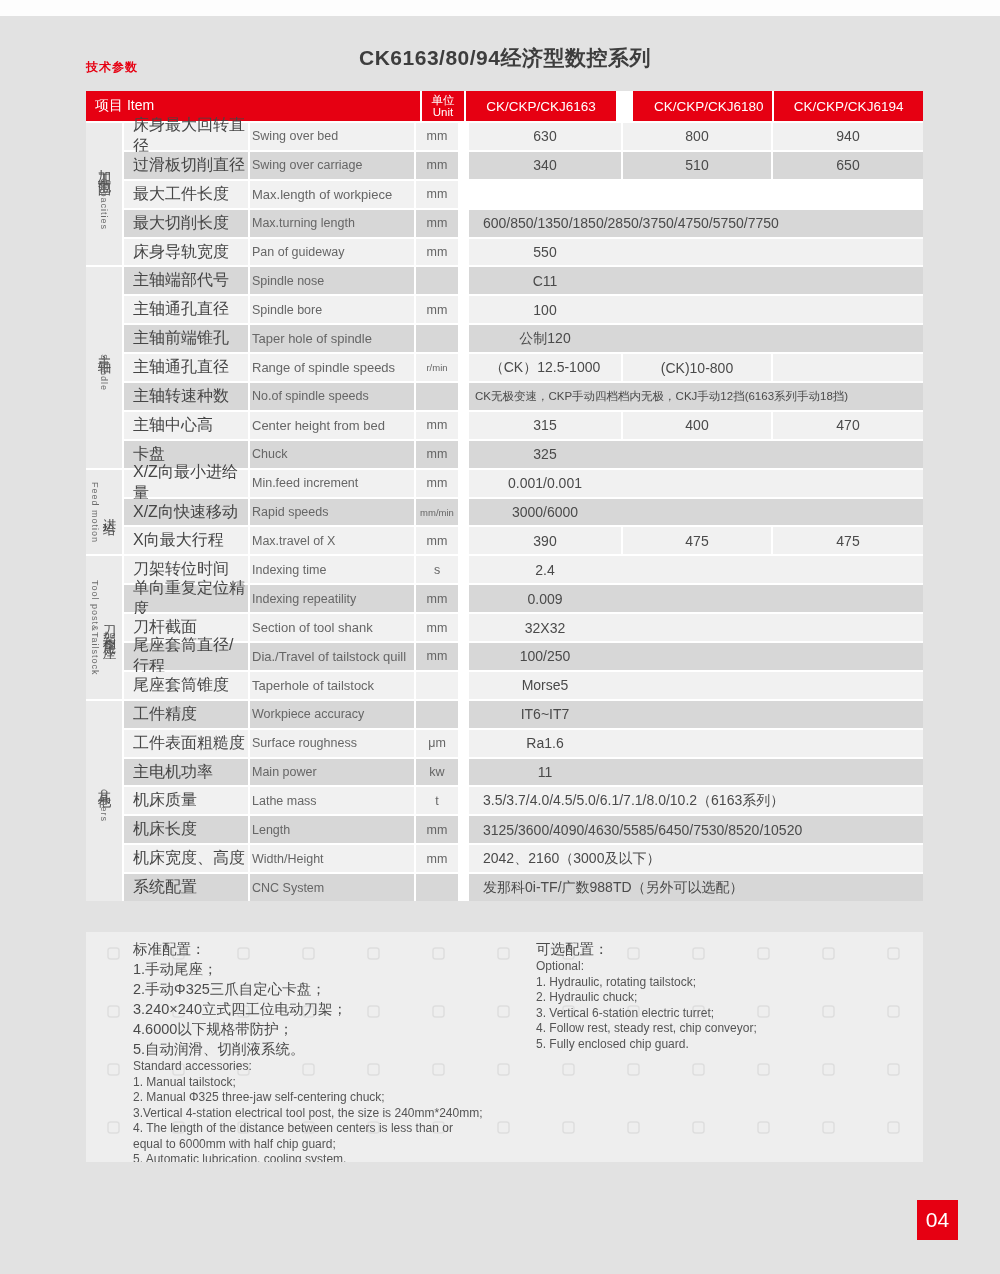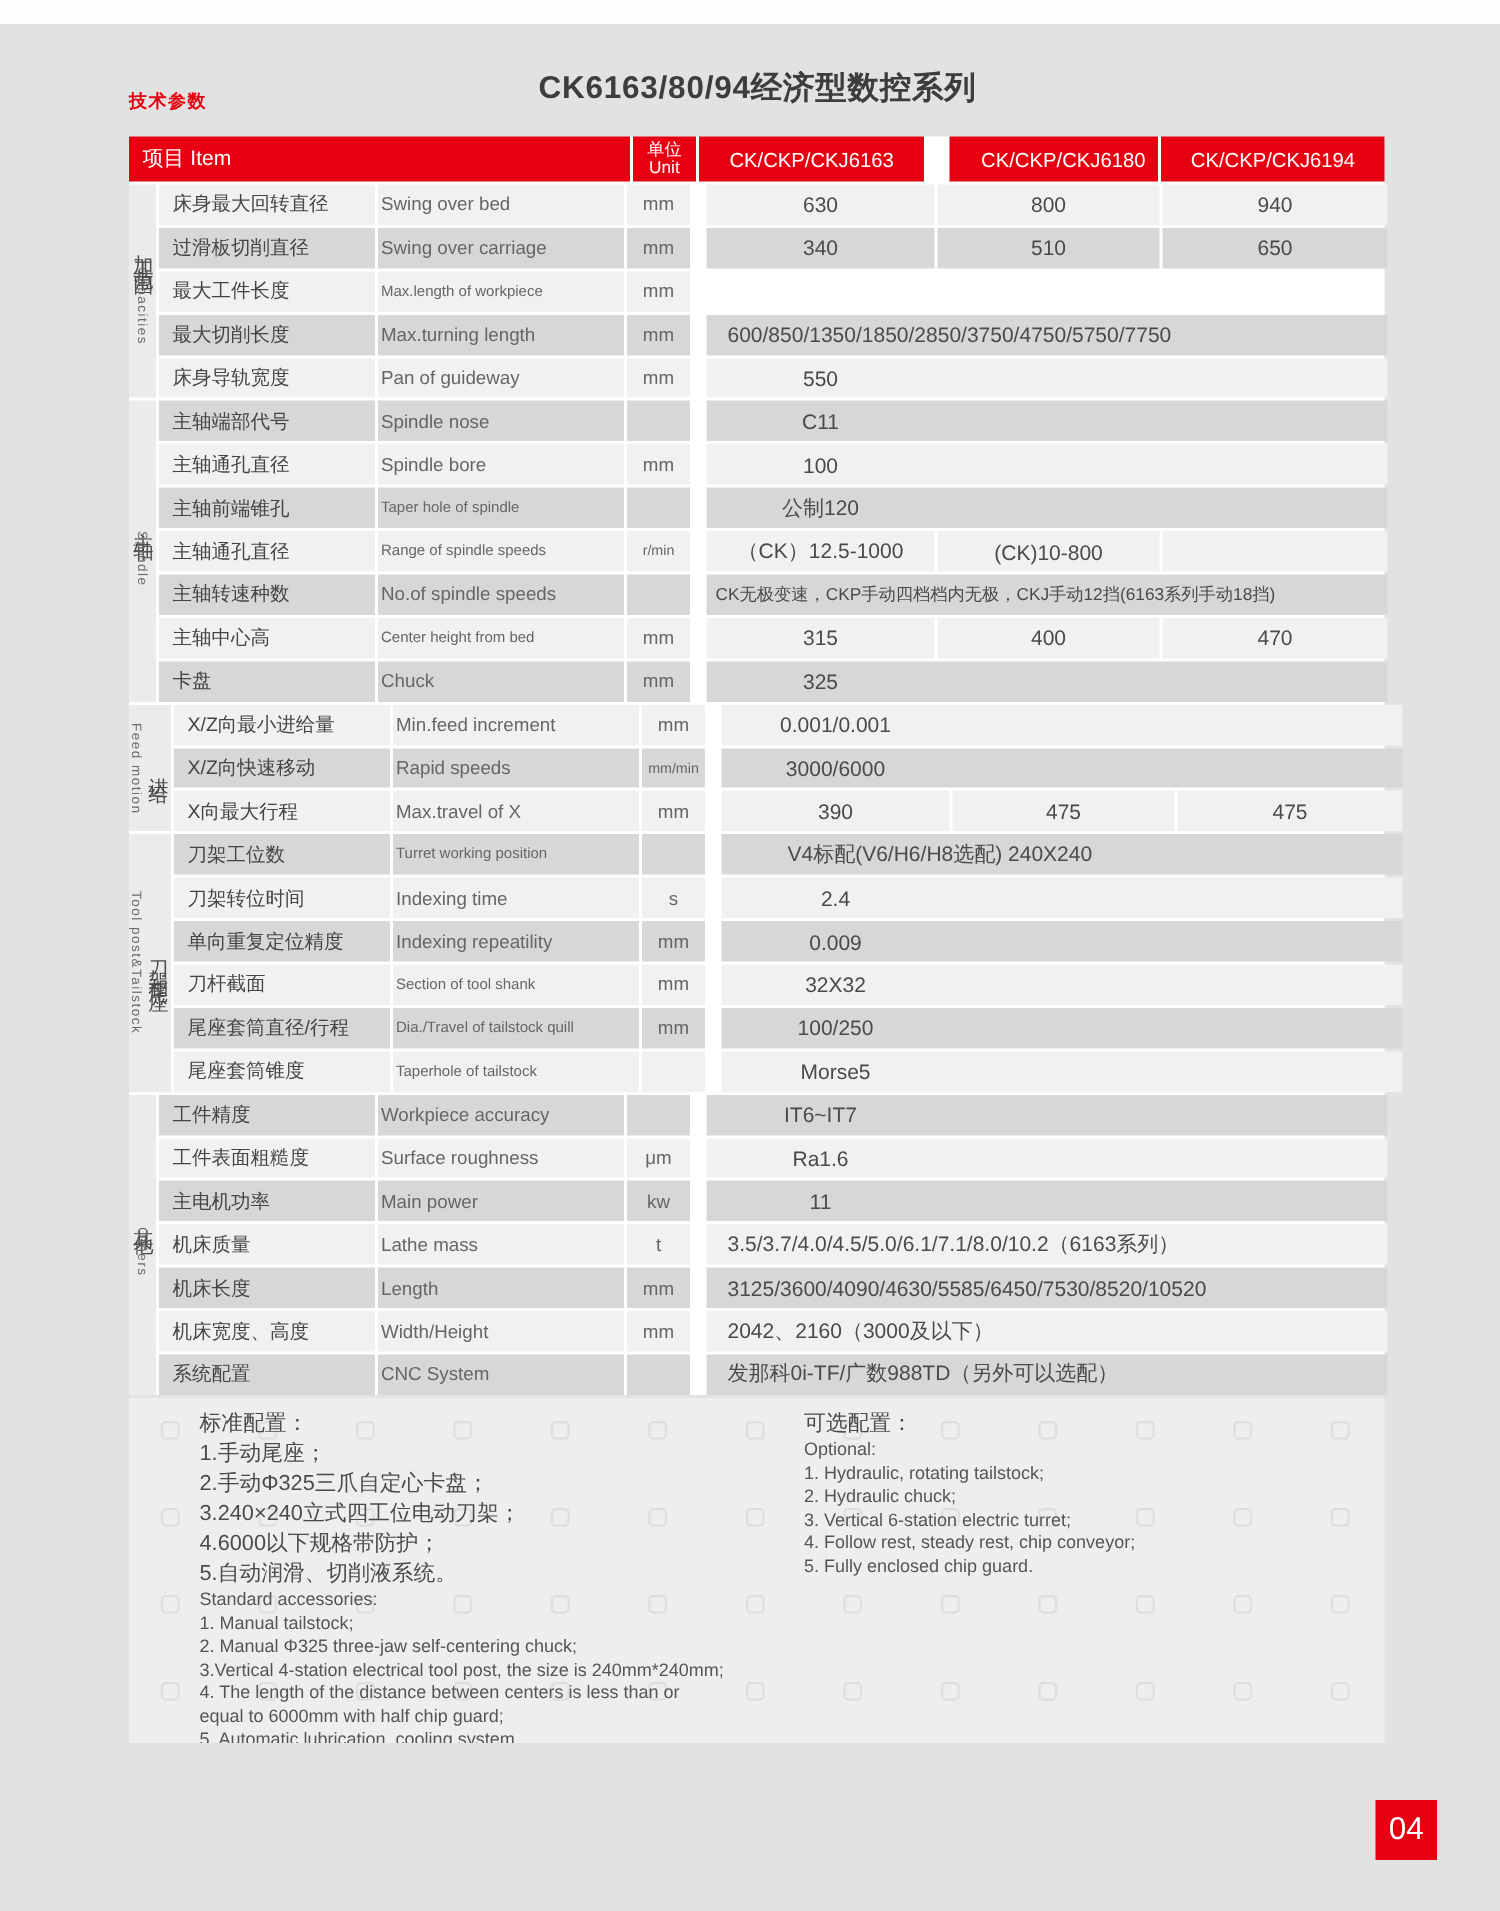--- a/index.html
+++ b/index.html
@@ -37,25 +37,25 @@
   .gen{writing-mode:vertical-rl;text-orientation:mixed;font-size:9px;
        letter-spacing:1px;color:#6b6b6b;}
   .stack{display:flex;flex-direction:column;align-items:center;}
   .sbs{display:flex;flex-direction:row;align-items:center;}
   .grows{display:flex;flex-direction:column;flex:1;}
   .trow{display:flex;height:26.9px;margin-bottom:2px;align-items:stretch;}
   .trow:last-child{margin-bottom:0;}
   .light>div{background:#f1f1f1;}
   .dark>div{background:#d7d7d7;}
   .trow>div{display:flex;align-items:center;}
-  .c-cn{width:144px;margin-right:2px;font-size:13px;color:#454545;
+  .c-cn{width:124px;margin-right:2px;font-size:16px;color:#454545;
         padding-left:9px;box-sizing:border-box;}
   .c-en{width:164px;margin-right:2px;font-size:12.5px;color:#666;
         padding-left:2px;box-sizing:border-box;white-space:nowrap;overflow:hidden;}
-  .c-en.small{font-size:10px;text-align:right;}
+  .c-en.small{font-size:13px;text-align:right;}
   .c-unit{width:42px;margin-right:11px;font-size:12.5px;color:#666;justify-content:center;}
   .c-unit.small{font-size:9.5px;}
   .cv{font-size:14px;color:#4a4a4a;justify-content:center;}
   .cv1{width:152px;margin-right:2px;}
   .cv2{width:148px;margin-right:2px;}
   .cv3{width:150px;}
   .cspan{width:454px;font-size:14px;color:#4a4a4a;box-sizing:border-box;}
   .cspan .c1{width:152px;text-align:center;}
   .cspan.small{font-size:11.5px;}
   
@@ -238,26 +238,20 @@
         </div>
       </div>
       <div class="tgroup">
         <div class="gcell">
           <div class="sbs">
             <div class="gen">Tool post&amp;Tailstock</div>
             <div class="gcn">刀架和尾座</div>
           </div>
         </div>
         <div class="grows">
-          <div class="trow dark">
-            <div class="c-cn">刀架工位数</div>
-            <div class="c-en small">Turret working position</div>
-            <div class="c-unit"></div>
-            <div class="cspan" style="padding-left: 44px;">V4标配(V6/H6/H8选配) 240X240</div>
-          </div>
           <div class="trow light">
             <div class="c-cn">刀架转位时间</div>
             <div class="c-en">Indexing time</div>
             <div class="c-unit">s</div>
             <div class="cspan">
               <div class="c1">2.4</div>
             </div>
           </div>
           <div class="trow dark">
             <div class="c-cn">单向重复定位精度</div>

